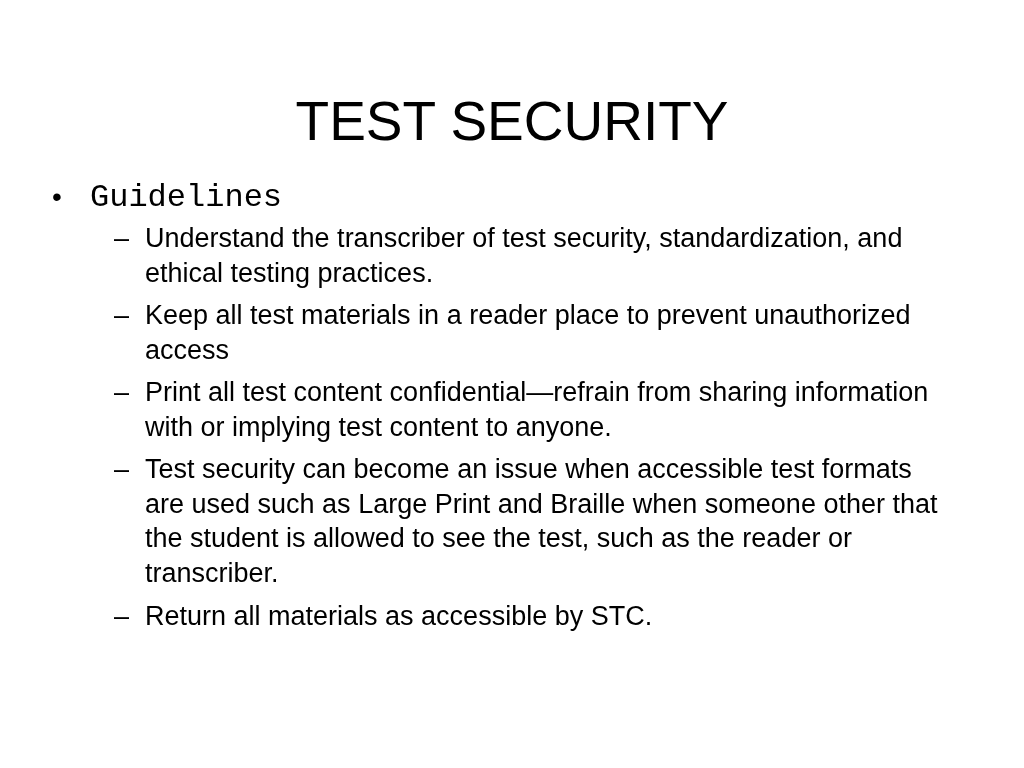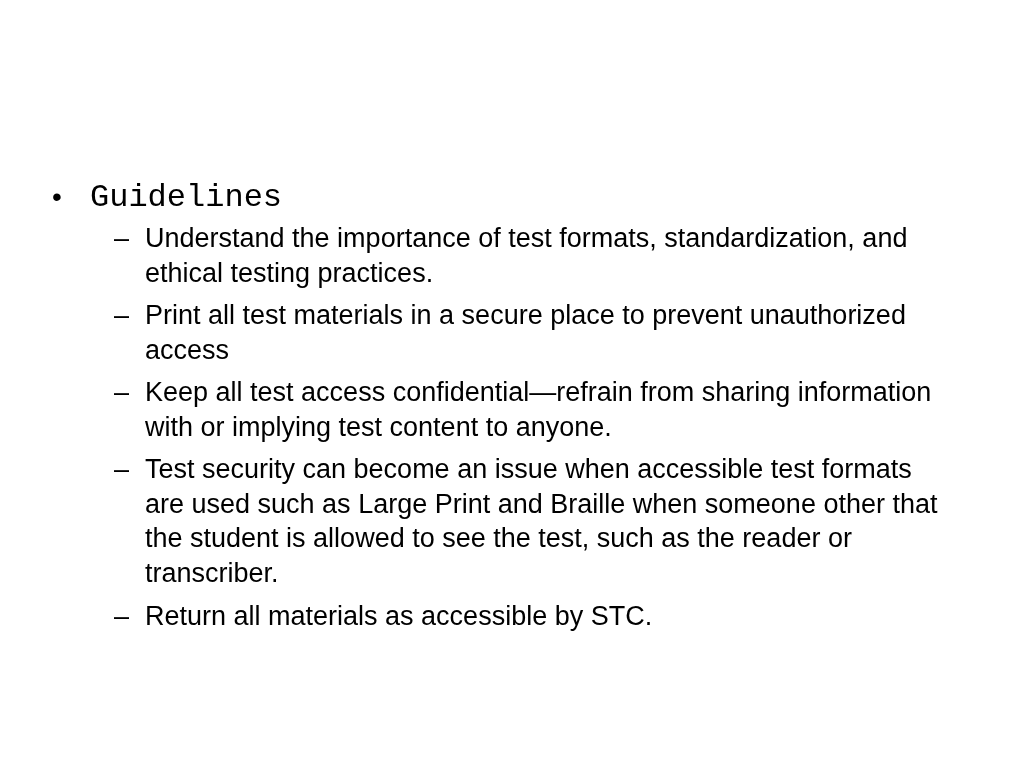--- a/index.html
+++ b/index.html
@@ -73,43 +73,44 @@
   .level2 .text {
     flex: 1 1 auto;
     max-width: 812px;
   }
 </style>
 </head>
 <body>
 
 <div class="slide">
 
+  <h1 class="slide-title">TEST SECURITY</h1>
 
   <div class="body-block">
 
     <div class="level1">
       <span class="bullet">•</span>
       <span class="text">Guidelines</span>
     </div>
 
     <div class="level2-list">
 
       <div class="level2">
         <span class="dash">–</span>
-        <span class="text">Understand the importance of test formats, standardization, and ethical testing practices.</span>
+        <span class="text">Understand the transcriber of test security, standardization, and ethical testing practices.</span>
       </div>
 
       <div class="level2">
         <span class="dash">–</span>
-        <span class="text">Print all test materials in a secure place to prevent unauthorized access</span>
+        <span class="text">Keep all test materials in a reader place to prevent unauthorized access</span>
       </div>
 
       <div class="level2">
         <span class="dash">–</span>
-        <span class="text">Keep all test access confidential—refrain from sharing information with or implying test content to anyone.</span>
+        <span class="text">Print all test content confidential—refrain from sharing information with or implying test content to anyone.</span>
       </div>
 
       <div class="level2">
         <span class="dash">–</span>
         <span class="text">Test security can become an issue when accessible test formats are used such as Large Print and Braille when someone other that the student is allowed to see the test, such as the reader or transcriber.</span>
       </div>
 
       <div class="level2">
         <span class="dash">–</span>
         <span class="text">Return all materials as accessible by STC.</span>

